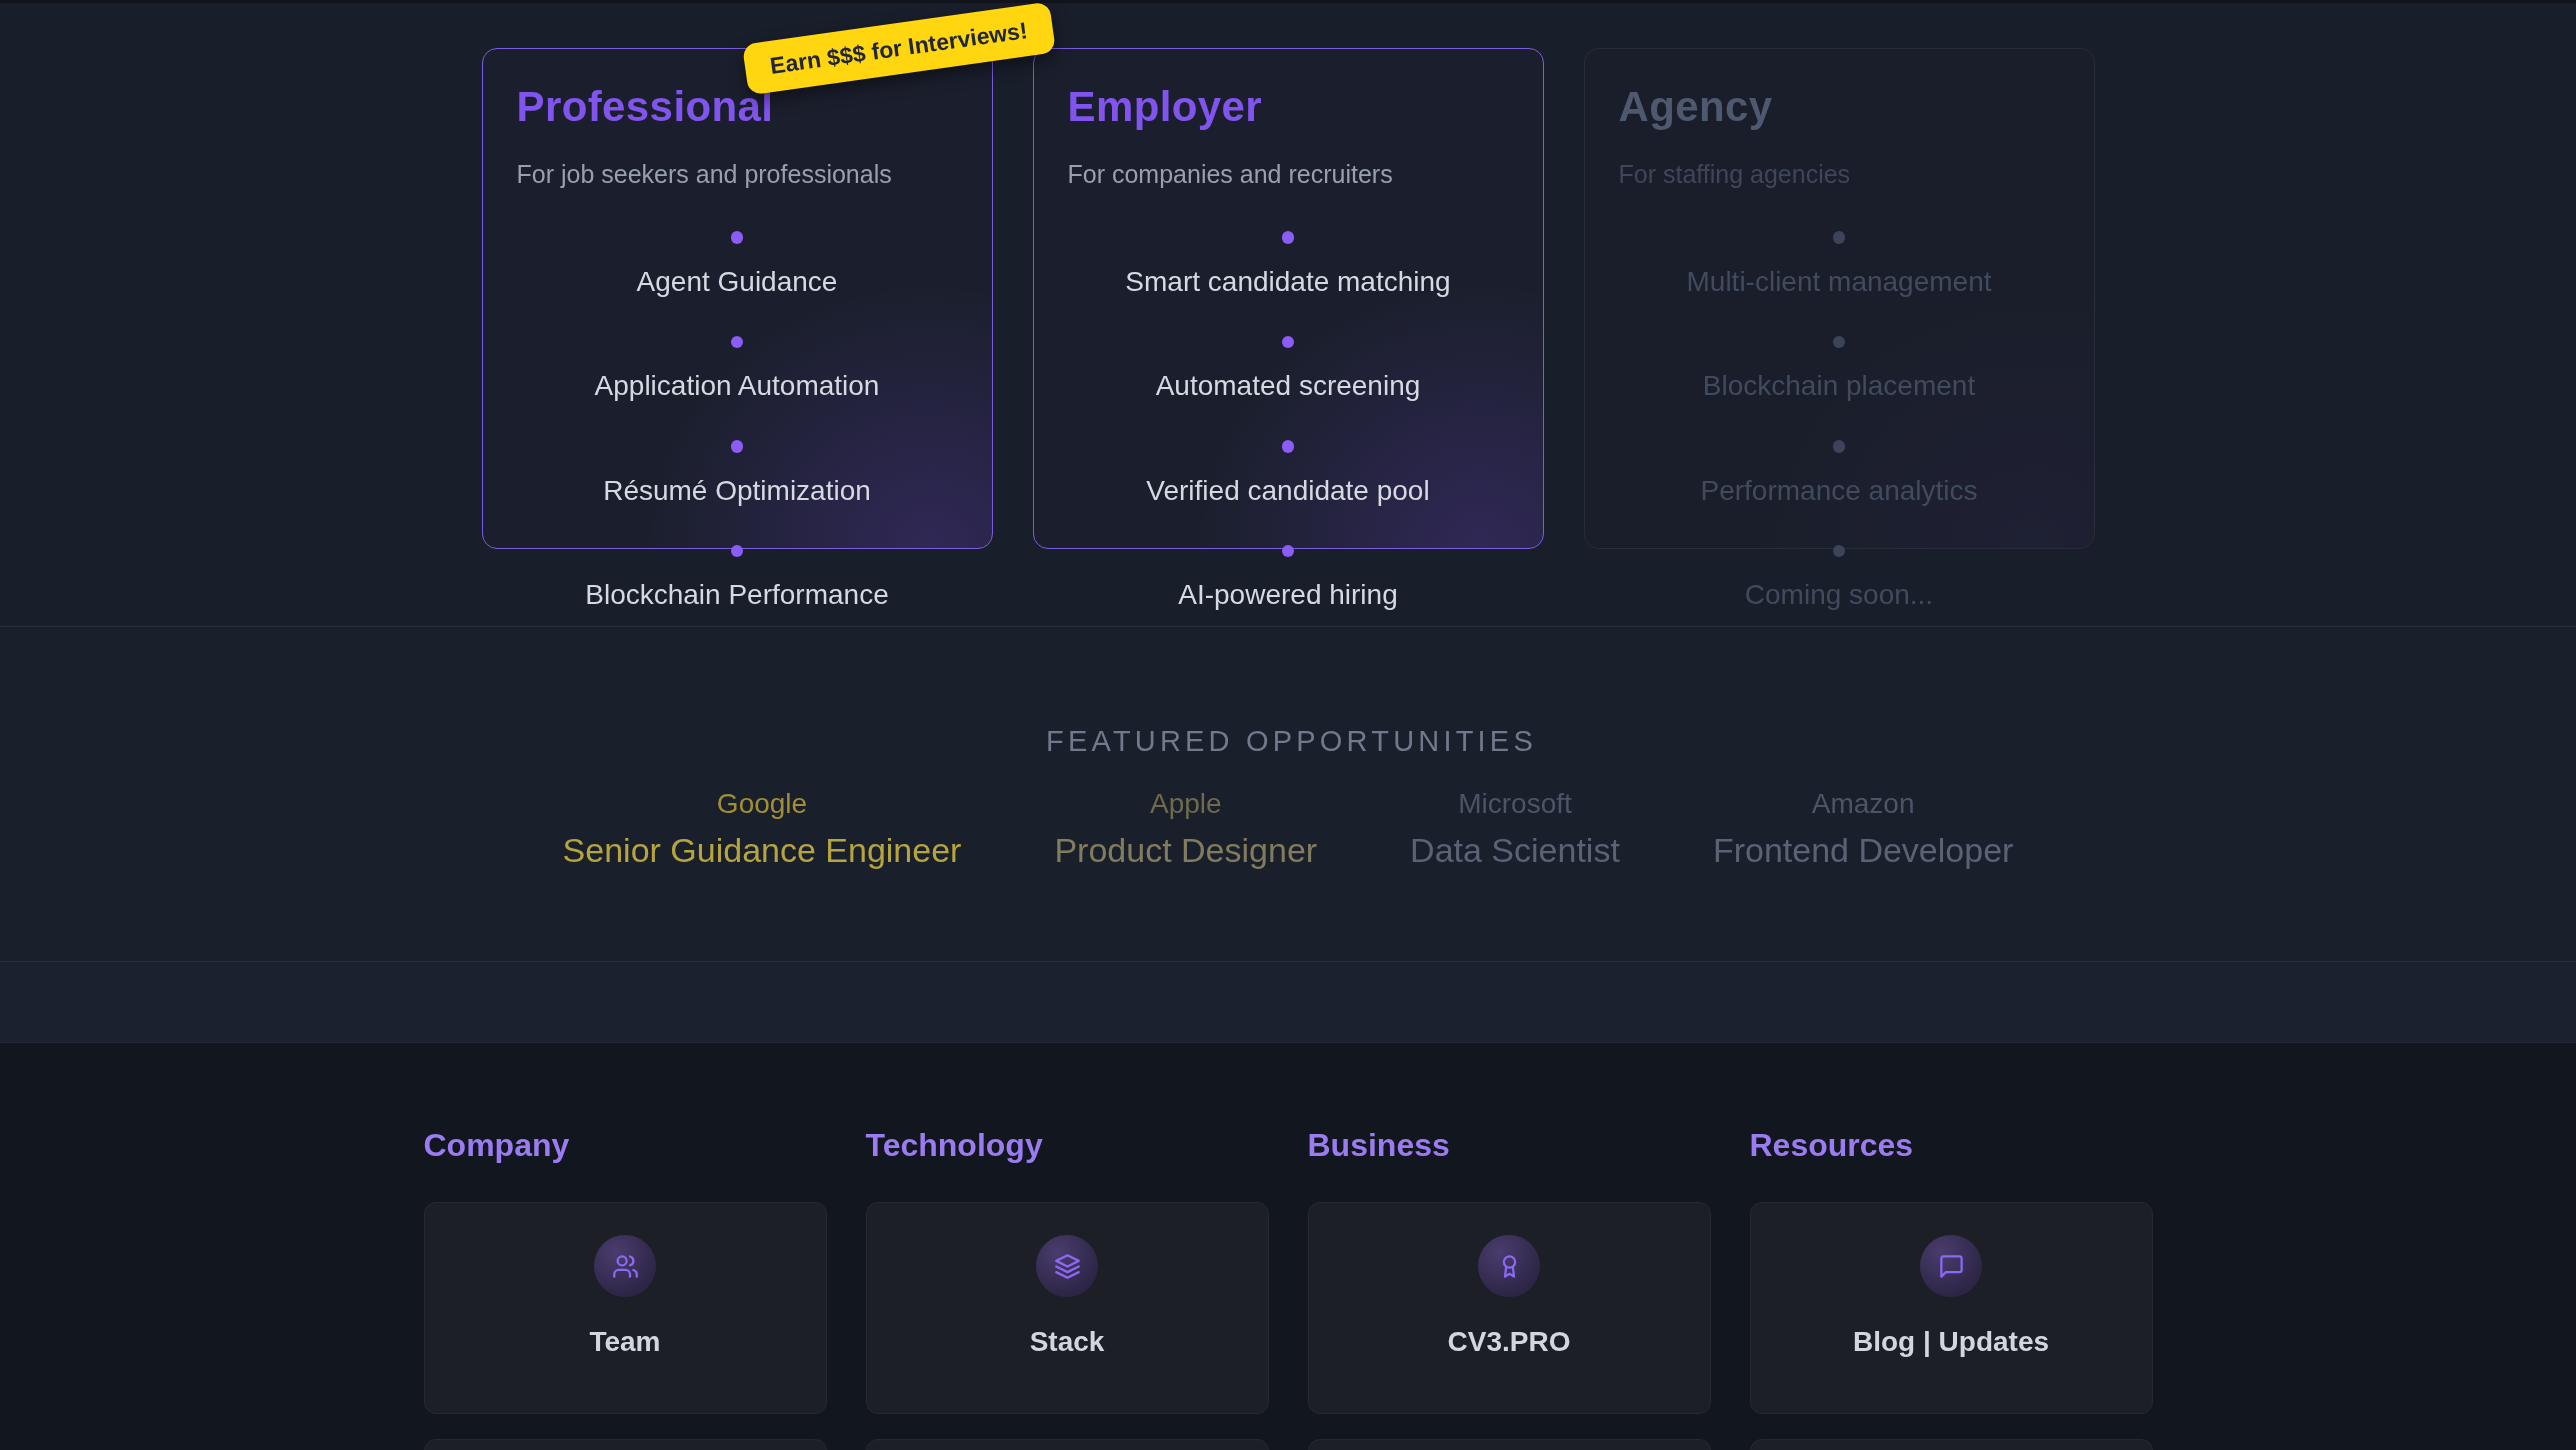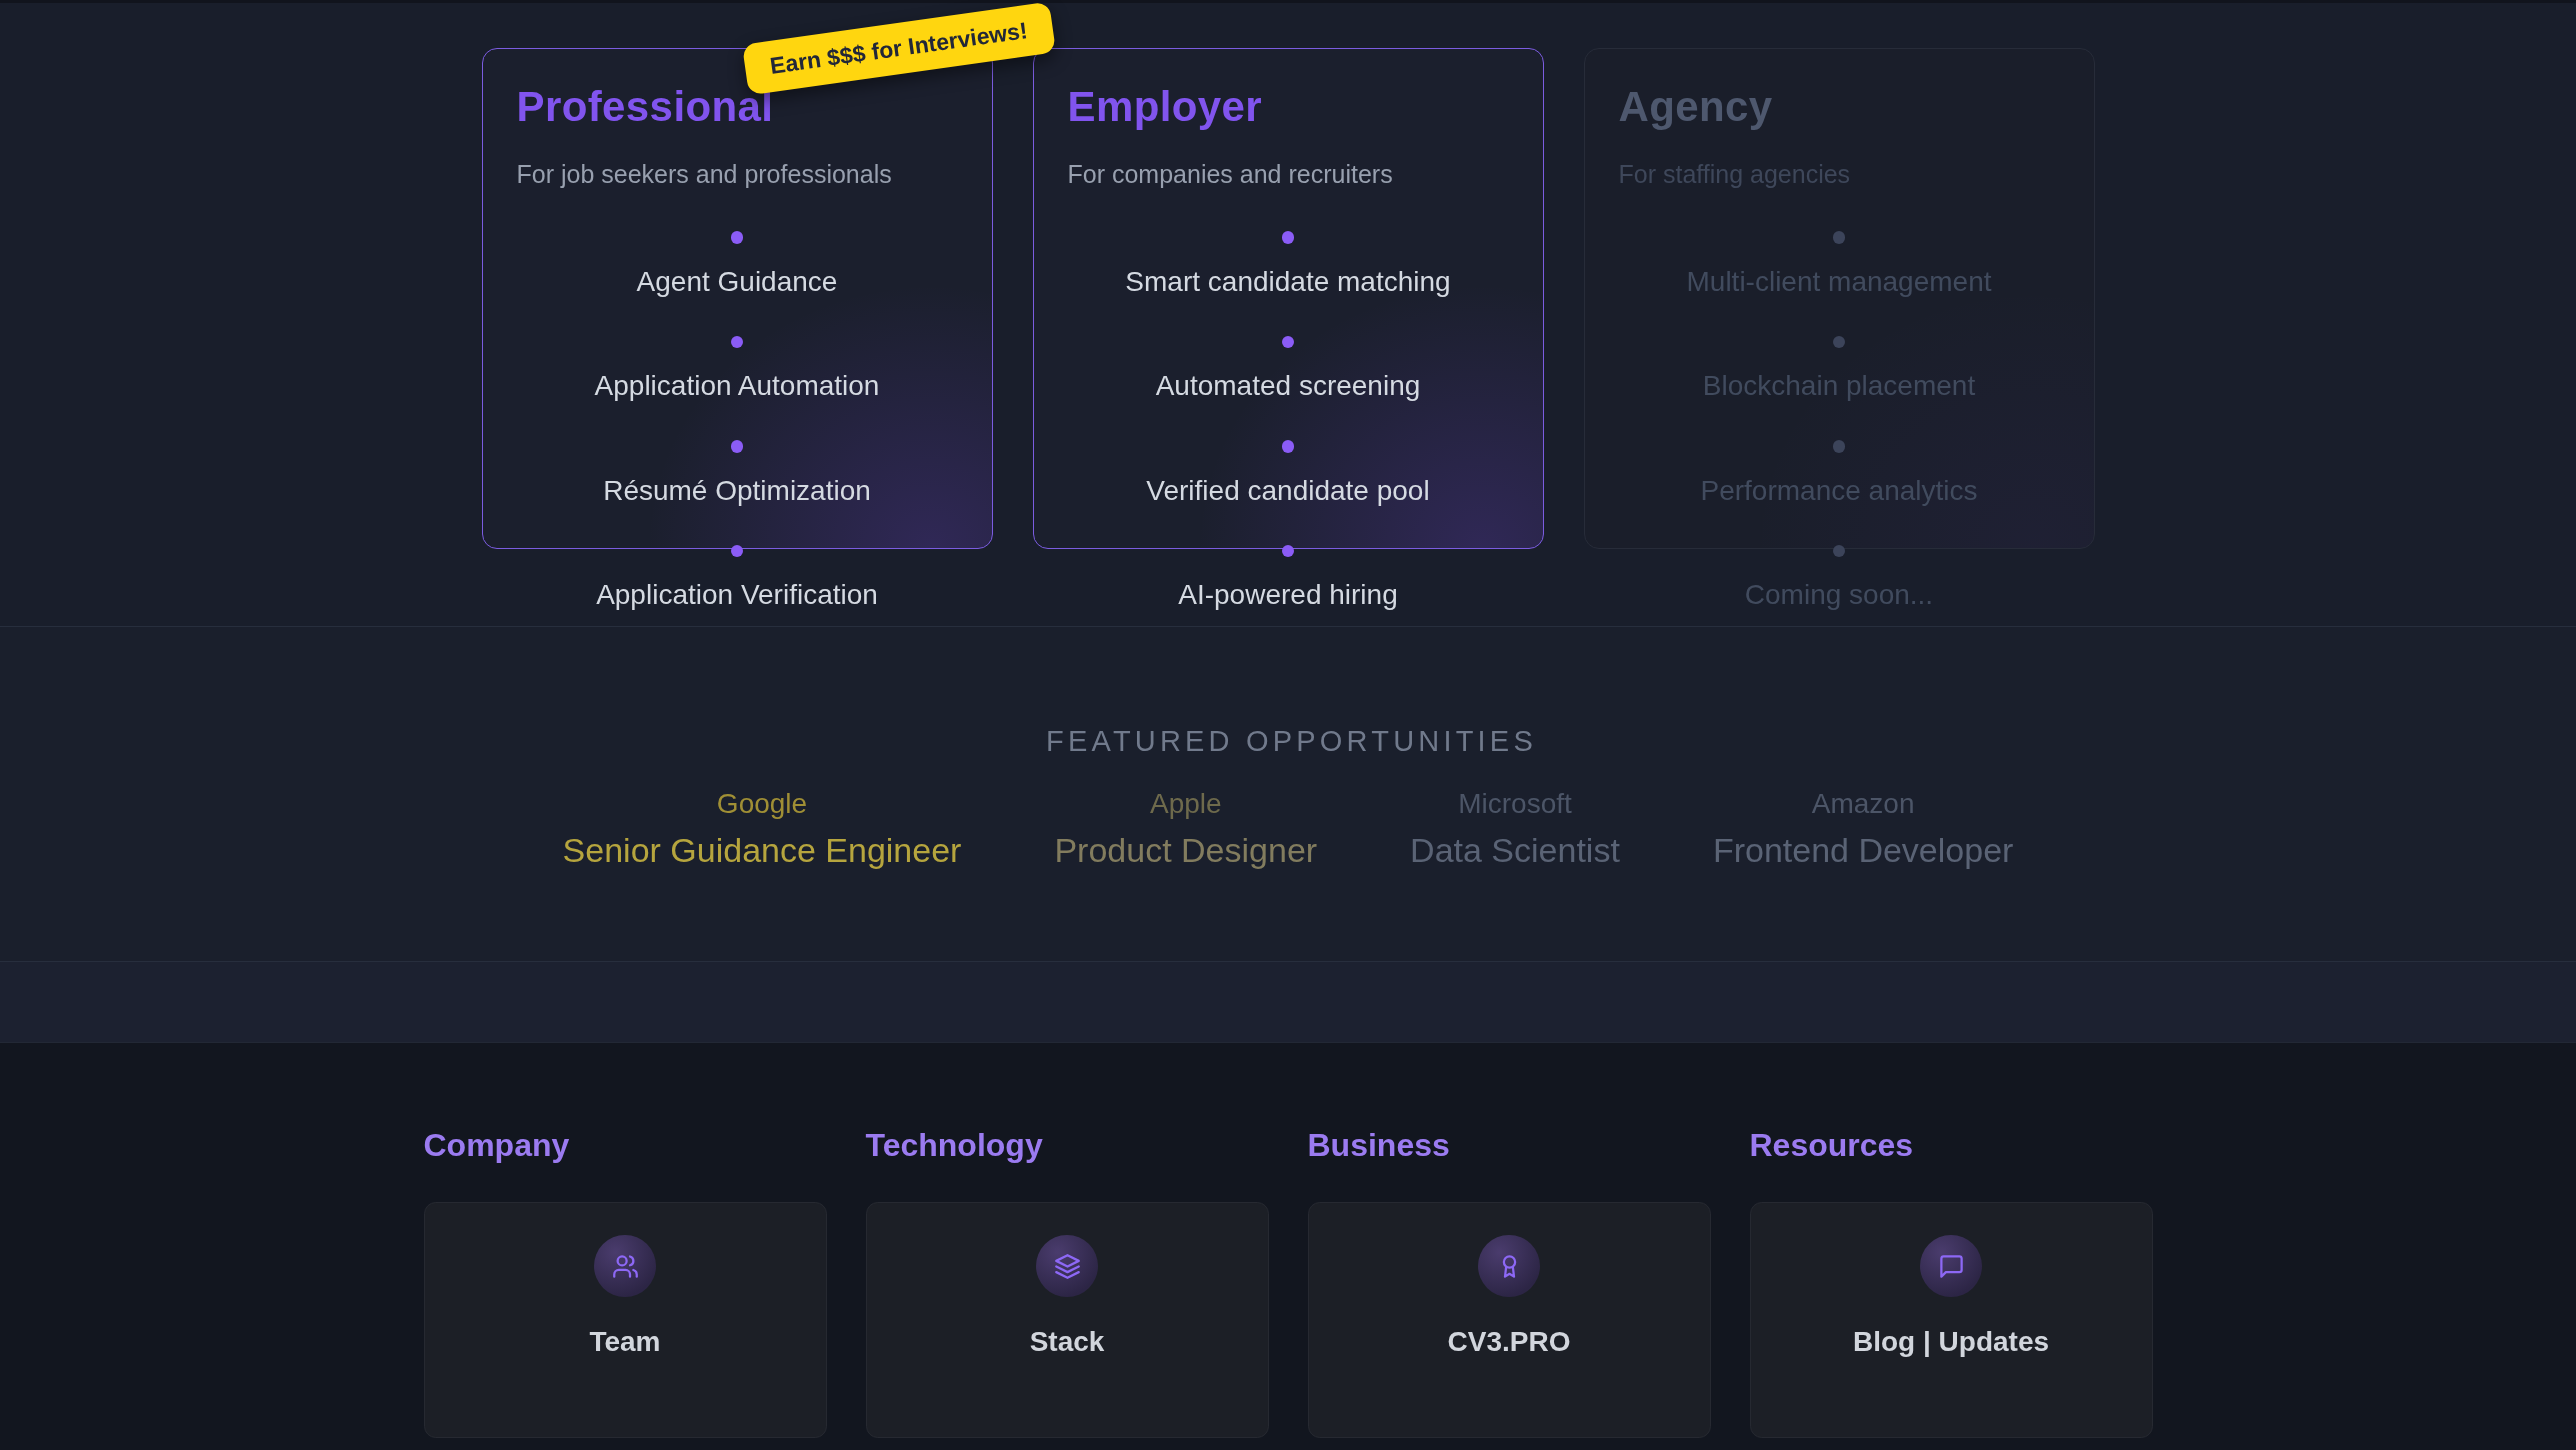--- a/index.html
+++ b/index.html
@@ -82,21 +82,21 @@
     background:#12161f;
     border-top:0.8px solid #222835;
   }
   .footer-cols {
     width:1729px; margin:0 auto; padding-top:84px;
     display:grid; grid-template-columns:repeat(4,403px); column-gap:39px;
   }
   .footer-heading { font-size:32px; font-weight:700; color:#9b7bf0; margin-bottom:38px; }
   .fcard {
     display:flex; flex-direction:column; align-items:center;
-    width:403px; height:236px;
+    width:403px; height:212px;
     background:#1c1f26;
     border:0.8px solid #262931;
     border-radius:11.8px;
     padding-top:32px;
     margin-bottom:25px;
     text-decoration:none;
   }
   .fcircle {
     width:62px; height:62px; border-radius:50%;
     background:radial-gradient(circle at 35% 28%, #4a3c6d, #2c2545 75%);
@@ -127,21 +127,21 @@
         <li data-interactable="false">
             <span class="dot" data-interactable="false"></span>
             <span data-interactable="false">Application Automation</span>
           </li>
         <li data-interactable="false">
             <span class="dot" data-interactable="false"></span>
             <span data-interactable="false">Résumé Optimization</span>
           </li>
         <li data-interactable="false">
             <span class="dot" data-interactable="false"></span>
-            <span data-interactable="false">Application Verification</span>
+            <span data-interactable="false">Blockchain Performance</span>
           </li>
       </ul>
     </div>
 
     <div class="plan-card" data-interactable="true">
       <h3 class="plan-title" data-interactable="false">Employer</h3>
       <p class="plan-subtitle" data-interactable="false">For companies and recruiters</p>
       <ul class="plan-features" data-interactable="false">
         <li data-interactable="false">
             <span class="dot" data-interactable="false"></span>

